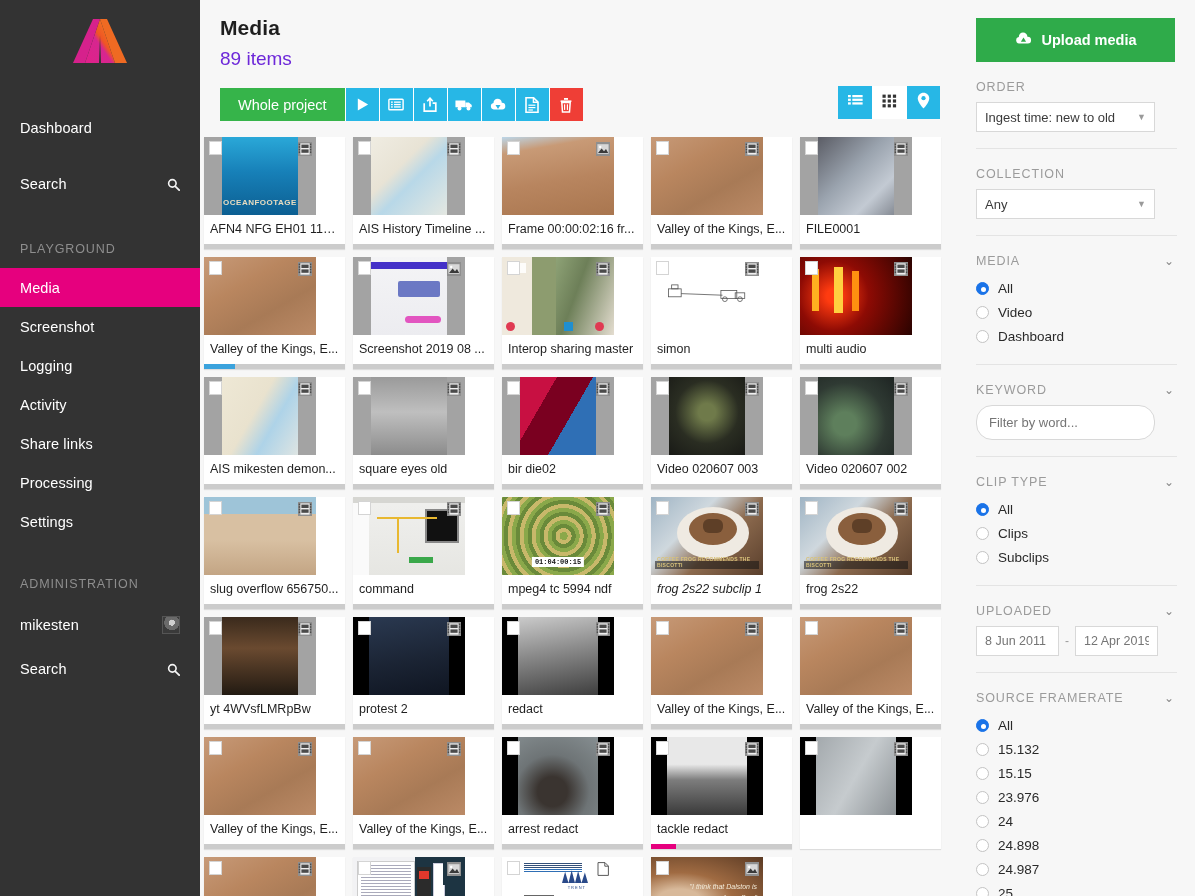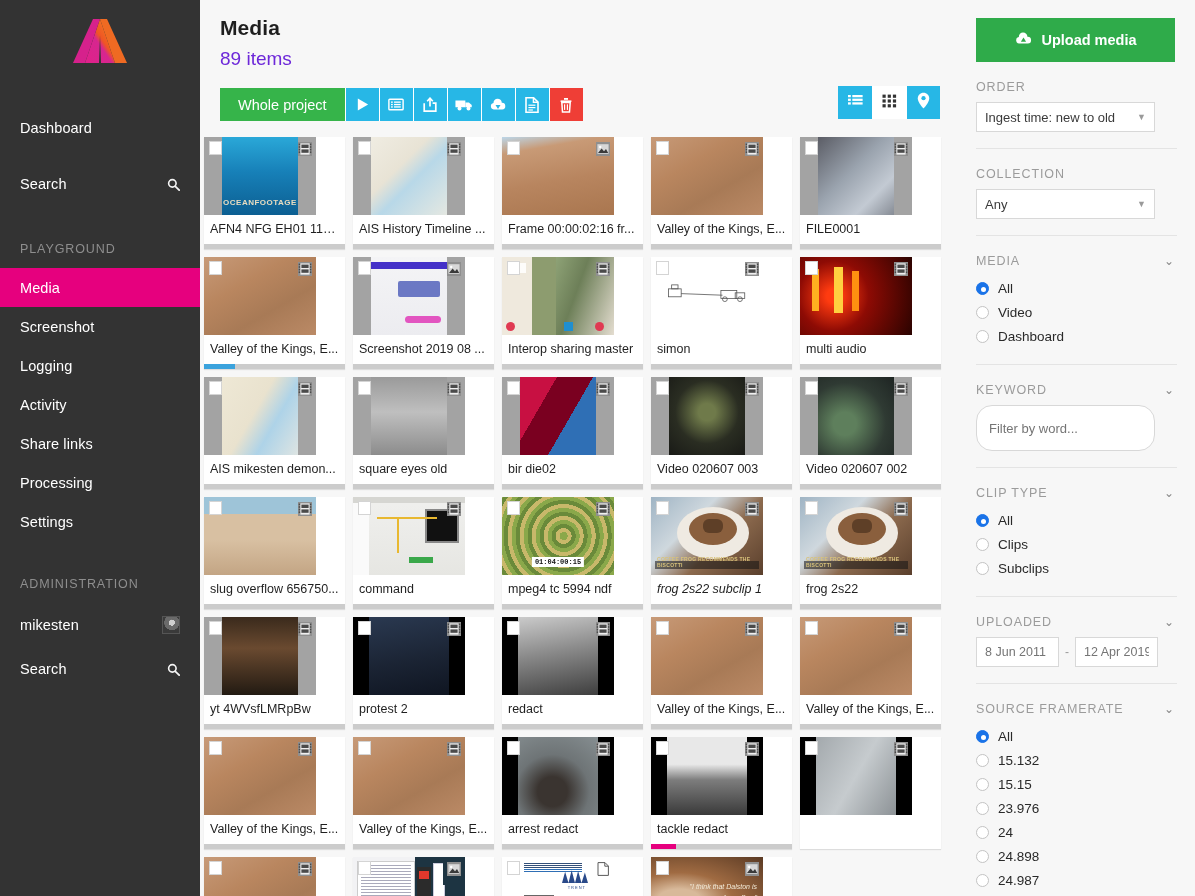--- a/index.html
+++ b/index.html
@@ -151,21 +151,21 @@
     width: 13px; height: 13px; border-radius: 50%;
     border: 1px solid #c3c3c3; background: #fff; position: relative;
     flex-shrink: 0;
   }
   .radio.on { background: #1a73e8; border-color: #1a73e8; }
   .radio.on::after {
     content: ''; position: absolute; left: 4px; top: 4px;
     width: 5px; height: 5px; border-radius: 50%; background: #fff;
   }
   .kw-input {
-    width: 179px; height: 46px; border: 1px solid #d8d8d8; border-radius: 16px;
+    width: 179px; height: 35px; border: 1px solid #d8d8d8; border-radius: 16px;
     background: #fff; font-size: 13px; color: #9b9b9b; padding: 0 12px;
     outline: none; font-family: "Liberation Sans", sans-serif;
   }
   .date-row { display: flex; align-items: center; gap: 6px; }
   .date-in {
     width: 83px; height: 30px; border: 1px solid #d8d8d8; background: #fff;
     font-size: 12.5px; color: #a0a0a0; padding: 0 8px; outline: none;
     font-family: "Liberation Sans", sans-serif;
   }
   .dash { color: #9b9b9b; font-size: 12px; }

